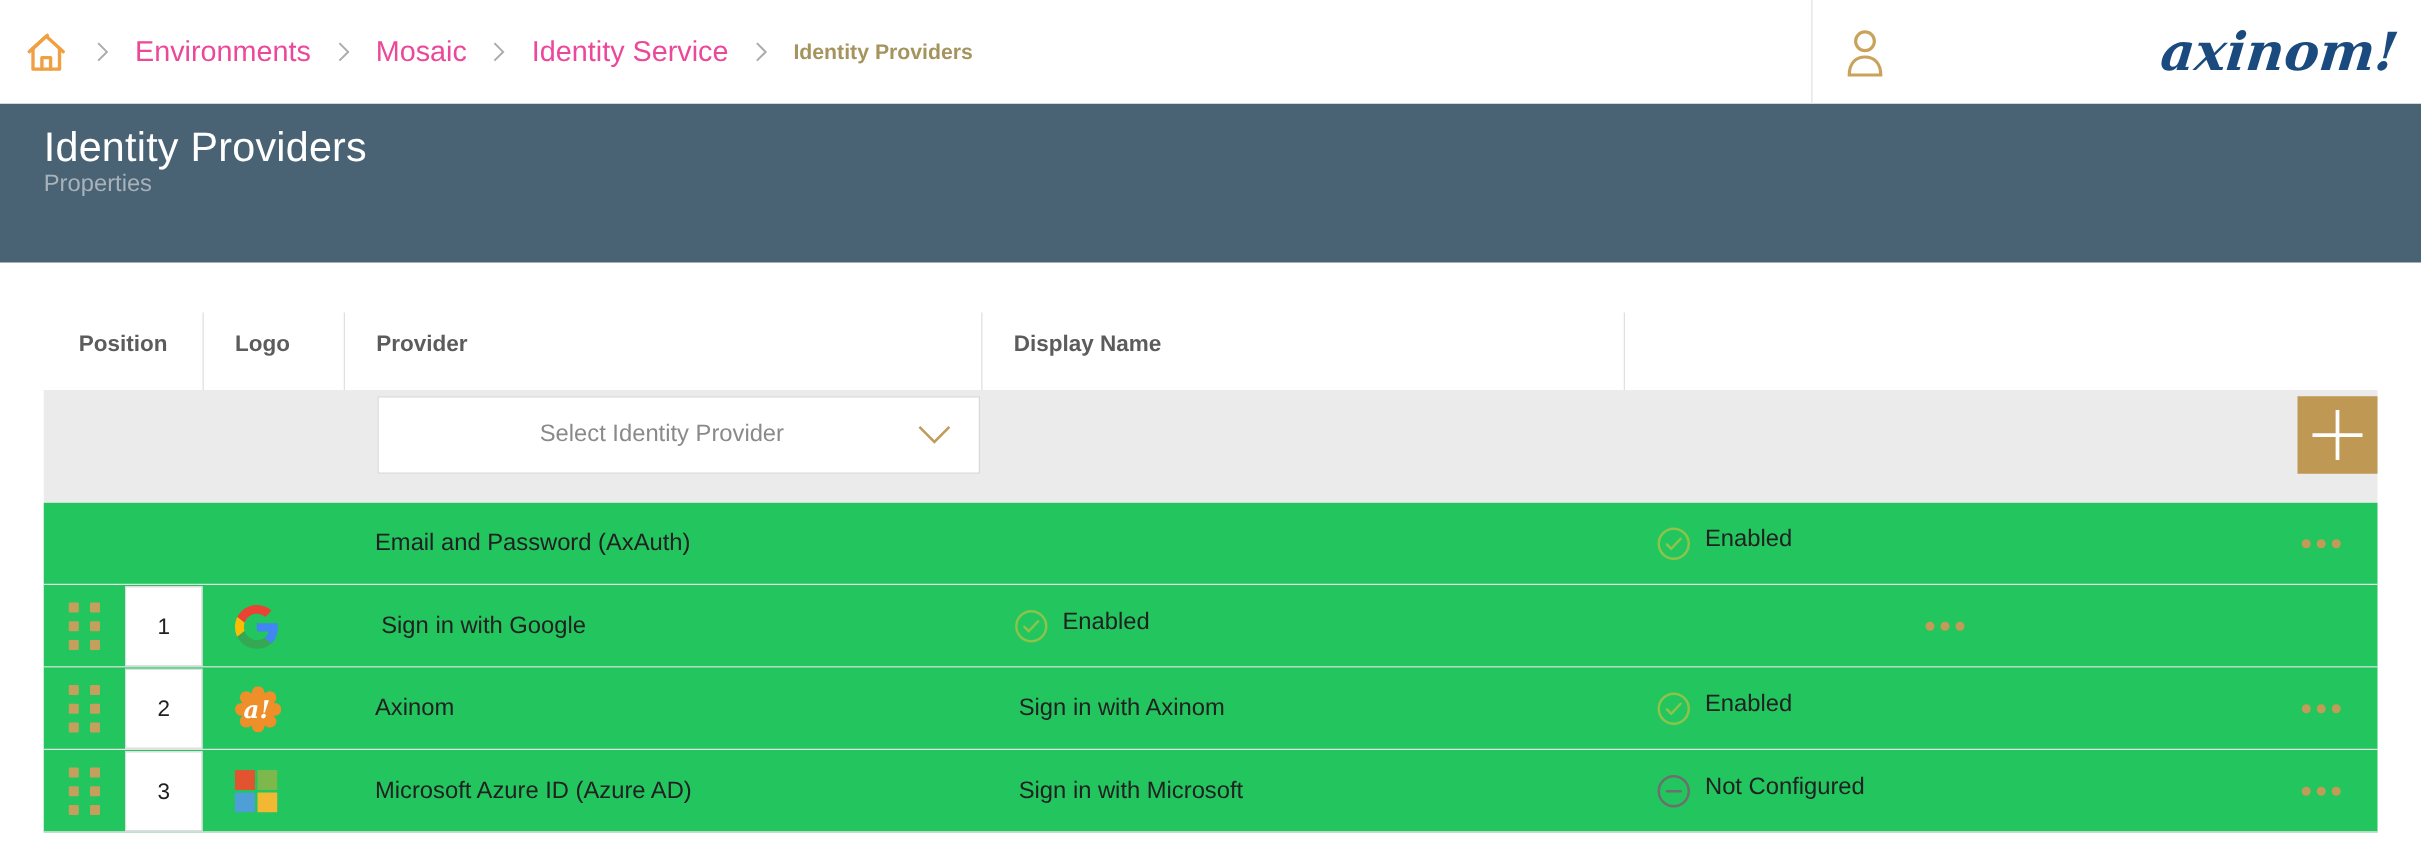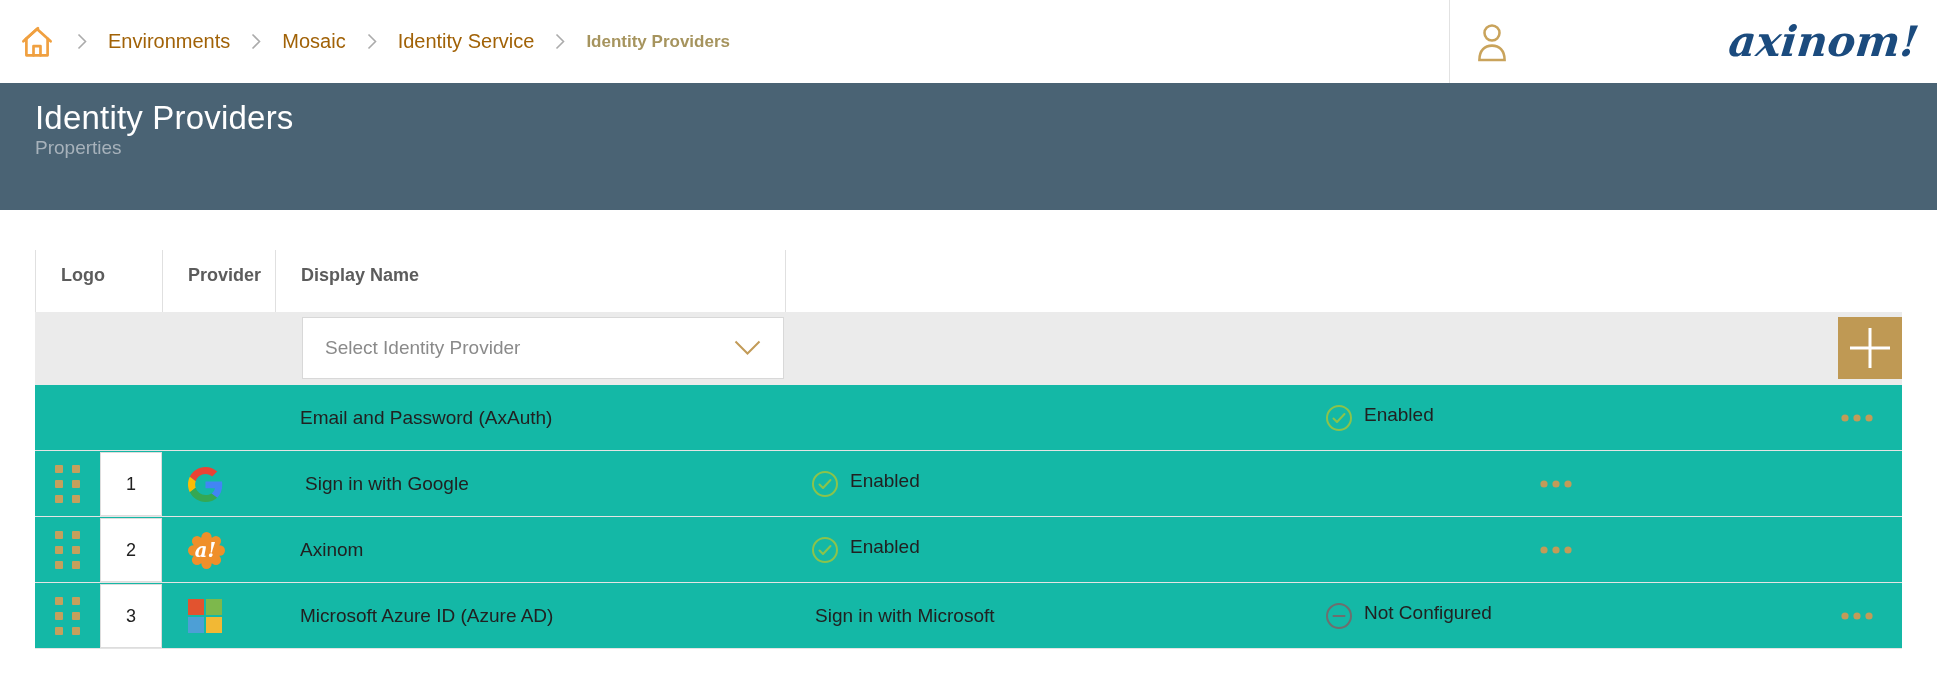--- a/index.html
+++ b/index.html
@@ -3,21 +3,21 @@
 <meta charset="utf-8">
 <style>
   * { box-sizing: border-box; margin: 0; padding: 0; }
   html,body { background:#fff; }
   body { font-family: "Liberation Sans", "DejaVu Sans", sans-serif; }
   .app { position:relative; width:1937px; height:685px; background:#fff; overflow:hidden; }
 
   
   .topbar { height:83px; display:flex; align-items:stretch; background:#fff; }
   .crumbs { flex:1; display:flex; align-items:center; gap:21px; padding-left:18px; }
-  .crumb-link { font-size:20px; color:#a16207; text-decoration:none; cursor:pointer; }
+  .crumb-link { font-size:23px; color:#ec4899; text-decoration:none; cursor:pointer; }
   .crumb-active { font-size:17px; color:#a6945e; font-weight:bold; }
   .crumb-chev { display:flex; align-items:center; }
   .topbar-right { width:488px; border-left:1px solid #e2e2e2; display:flex; align-items:center; }
   .user-icon-wrap { margin-left:24px; display:flex; align-items:center; cursor:pointer; }
   .brand-logo { margin-left:auto; margin-right:18px; font-family:"DejaVu Serif","Liberation Serif",serif;
                 font-style:italic; font-weight:bold; font-size:42px; color:#1b4b7e; transform:skewX(-6deg); }
 
   
   .page-header { height:127px; background:#4a6374; padding:16px 0 0 35px; }
   .page-title { color:#ffffff; font-size:33px; font-weight:normal; letter-spacing:0.2px; }
@@ -25,29 +25,29 @@
 
   
   .content { padding:0 35px; }
   .thead { height:102px; display:grid; grid-template-columns:127px 113px 510px 514px 513px 90px; }
   .th { position:relative; display:flex; align-items:flex-end; padding:0 0 26px 26px;
         font-size:18px; font-weight:bold; color:#5c5c5c; }
   .th-position { padding-left:28px; }
   .th:not(.th-position)::before { content:""; position:absolute; left:0; bottom:0; height:62px; width:1px; background:#e0e0e0; }
   .th-actions::before { content:""; position:absolute; left:0; bottom:0; height:62px; width:1px; background:#e0e0e0; }
 
-  .quick-add-row { position:relative; height:73px; background:#ebebeb; }
+  .quick-add-row { position:relative; height:90px; background:#ebebeb;text-align:center; }
   .ip-select { position:absolute; left:267px; top:5px; width:482px; height:62px; background:#fff;
                border:1px solid #d8d8d8; display:flex; align-items:center; padding:0 22px; cursor:pointer; }
   .ip-select-text { flex:1; font-size:19px; color:#8a8a8a; }
   .add-btn { position:absolute; right:0; top:5px; width:64px; height:62px; background:#bf9954; border:none;
              display:flex; align-items:center; justify-content:center; cursor:pointer; }
 
   .t-row { height:66px; display:grid; grid-template-columns:65px 62px 113px 510px 514px 513px 90px;
-           align-items:center; border-bottom:1px solid #e4e4e4; font-size:19px; color:#212121; background:#14b8a6; }
+           align-items:center; border-bottom:1px solid #e4e4e4; font-size:19px; color:#212121; background:#22c55e; }
   .cell-drag { padding-left:20px; }
   .drag-handle { display:grid; grid-template-columns:8px 8px; gap:7px 9px; width:25px; cursor:grab; }
   .drag-handle i { width:8px; height:8px; background:#c5a05c; border-radius:1px; }
   .cell-pos { height:66px; display:flex; align-items:center; }
   .pos-box { width:62px; height:64px; border:1px solid #dddddd; background:#fff; display:flex;
              align-items:center; justify-content:center; font-size:18px; color:#212121; }
   .cell-logo { padding-left:26px; display:flex; align-items:center; }
   .cell-provider { padding-left:25px; }
   .cell-display { padding-left:30px; }
   .cell-status { padding-left:26px; display:flex; align-items:flex-start; gap:11px; }
@@ -106,20 +106,21 @@
   </div>
 
   <div class="page-header">
     <div class="page-title">Identity Providers</div>
     <div class="page-subtitle">Properties</div>
   </div>
 
   <div class="content">
 
     <div class="thead">
+      <div class="th th-position">Position</div>
       <div class="th">Logo</div>
       <div class="th">Provider</div>
       <div class="th">Display Name</div>
       <div class="th th-actions"></div>
     </div>
 
     <div class="quick-add-row">
       <div class="ip-select">
         <span class="ip-select-text">Select Identity Provider</span>
         <span style="display:flex;">
@@ -239,20 +240,21 @@
                 <circle cx="8.8" cy="8.8" r="5"></circle>
                 <circle cx="18" cy="5" r="5"></circle>
                 <circle cx="27.2" cy="8.8" r="5"></circle>
               <circle cx="18" cy="18" r="13.5"></circle>
             </g>
             <text x="17" y="24.5" font-size="19" font-style="italic" font-weight="bold" fill="#ffffff" text-anchor="middle" font-family="DejaVu Serif, serif">a!</text>
           </svg>
         </span>
       </div>
       <div class="cell-provider">Axinom</div>
+      <div class="cell-display">Sign in with Axinom</div>
       <div class="cell-status">
         <span style="display:flex;">
           <svg width="28" height="28" viewBox="0 0 28 28" fill="none" stroke="#8cc34b" stroke-width="2" stroke-linecap="round" stroke-linejoin="round">
               <circle cx="14" cy="14" r="12"></circle>
               <path d="M8.5 14.5 L12 18 L19.5 10"></path>
             </svg>
         </span>
         <span>Enabled</span>
       </div>
       <div class="cell-actions">

